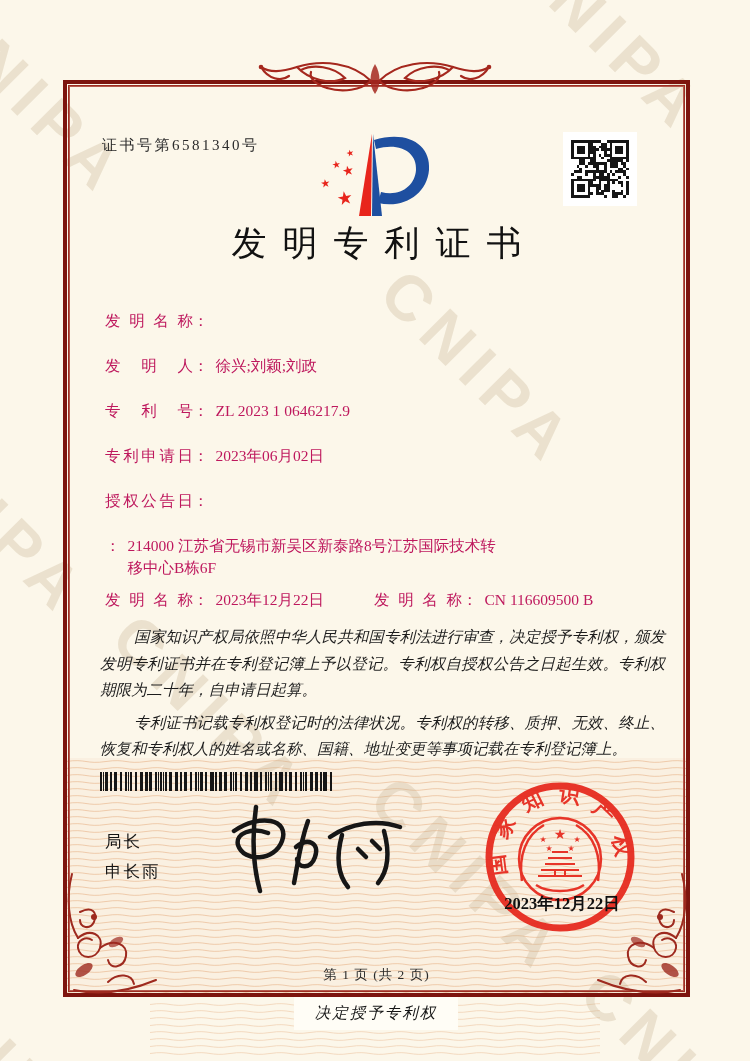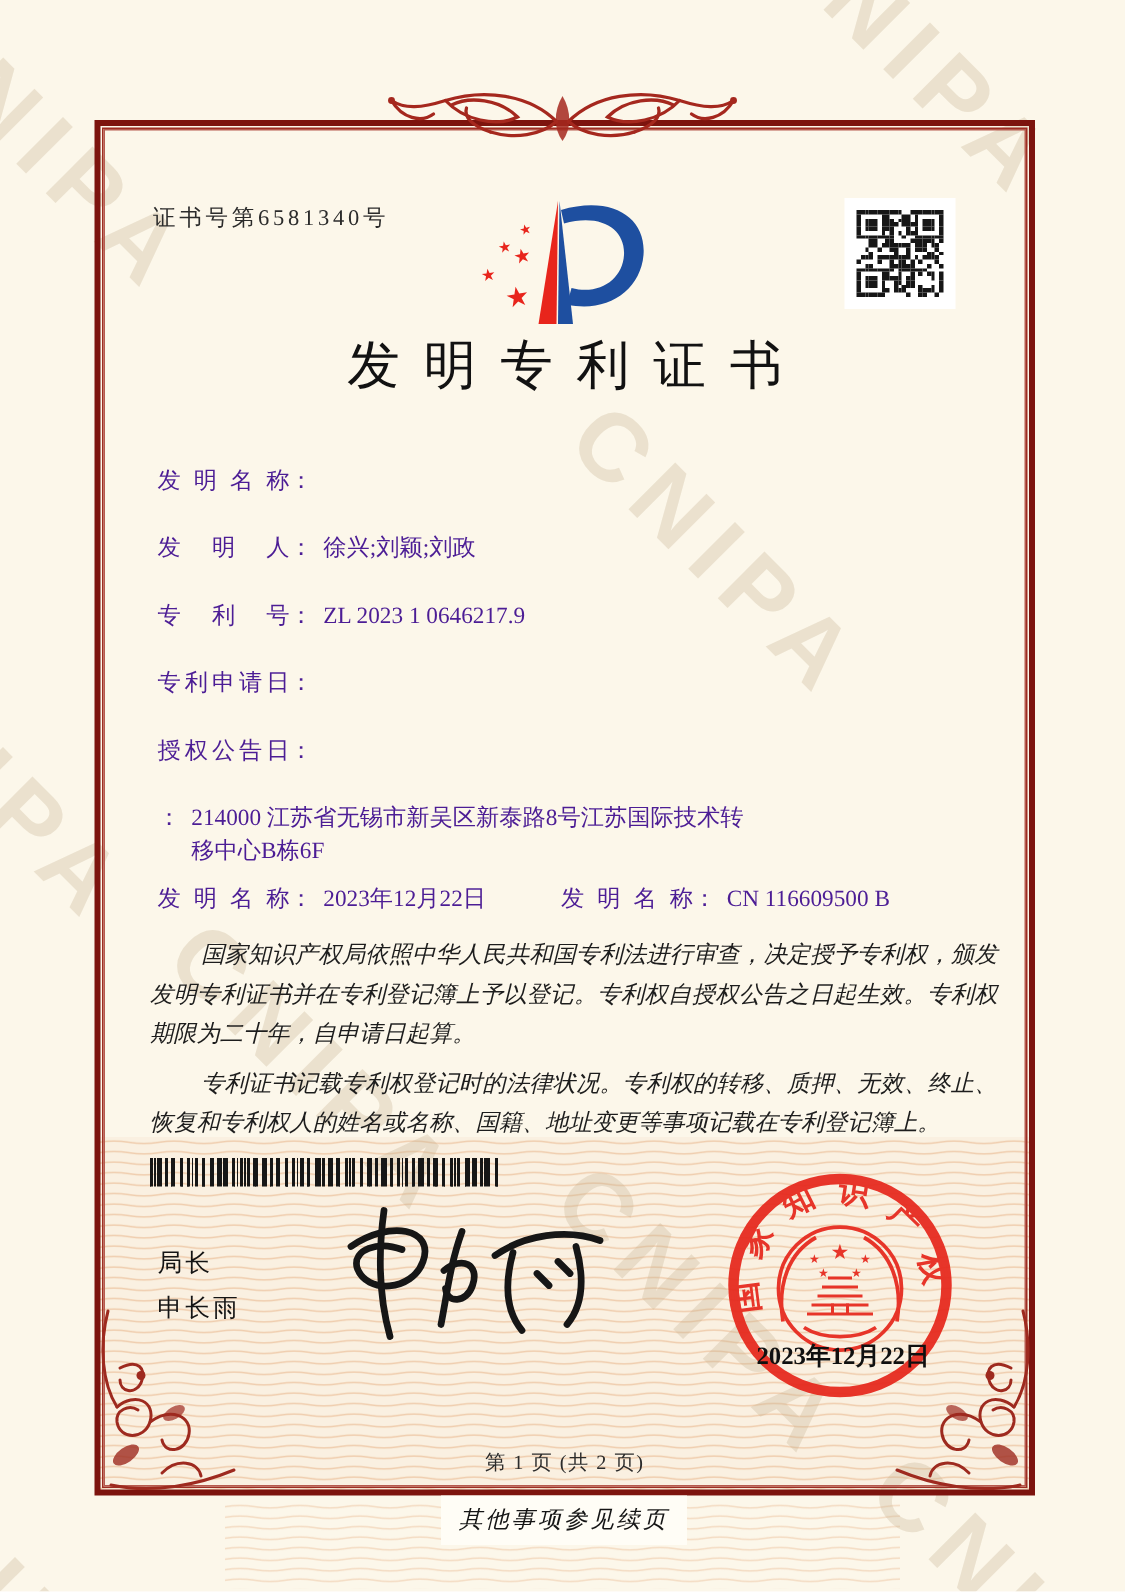--- a/index.html
+++ b/index.html
@@ -20,21 +20,21 @@
          border:4px solid #7d140e;box-sizing:border-box;pointer-events:none;}
   .frame .in1{position:absolute;inset:1px;border:1px solid #9e2d22;}
   .frame .in2{position:absolute;inset:2px;border:1px solid #b65a4e;}
 
   .layer{position:absolute;z-index:3;}
 
   .certno{left:102px;top:136px;font-size:15px;letter-spacing:2.5px;color:#2b2b2b;}
   .title{left:63px;top:220px;width:627px;text-align:center;font-size:35px;font-weight:500;
          letter-spacing:16px;text-indent:16px;color:#121212;}
 
-  .fields{left:105px;top:310px;width:566px;font-size:15.5px;color:#4c1d95;}
+  .fields{left:105px;top:310px;width:566px;font-size:15.5px;color:#be185d;}
   .frow{display:flex;margin-bottom:23.5px;line-height:21.5px;}
   .flabel{display:inline-block;width:88px;text-align:justify;text-align-last:justify;}
   .colon{margin-right:7px;}
   .fvalue{flex:1;white-space:pre-line;}
   .frow.addr{margin-bottom:11px;}
   .pair2{margin-left:50px;display:flex;}
 
   .paras{left:100px;top:624px;width:565px;font-size:15.5px;line-height:26.5px;
          text-align:justify;font-style:italic;color:#1d1d1d;}
   .paras p{margin:0 0 6px 0;text-indent:2.2em;}
@@ -437,20 +437,21 @@
       <span class="fvalue">徐兴;刘颖;刘政</span>
     </div>
     <div class="frow">
       <span class="flabel">专利号</span>
         <span class="colon">：</span>
       <span class="fvalue">ZL 2023 1 0646217.9</span>
     </div>
     <div class="frow">
       <span class="flabel">专利申请日</span>
         <span class="colon">：</span>
+      <span class="fvalue">2023年06月02日</span>
     </div>
     <div class="frow">
       <span class="flabel">授权公告日</span>
         <span class="colon">：</span>
     </div>
     <div class="frow addr">
         <span class="colon">：</span>
       <span class="fvalue">214000 江苏省无锡市新吴区新泰路8号江苏国际技术转
 移中心B栋6F</span>
     </div>
@@ -512,15 +513,15 @@
         <path id="sealArc" d="M25.4,97.2 A56,56 0 1 1 130.6,97.2" fill="none"></path>
       </defs>
       <text font-size="21" font-weight="bold" fill="#e6271c" font-family="'Liberation Serif',serif">
         <textPath href="#sealArc" startOffset="2" textLength="228" lengthAdjust="spacing">国家知识产权局</textPath>
       </text>
     </g>
   </svg>
   <div class="abs sealdate">2023年12月22日</div>
 
   <div class="layer pageinfo">第 1 页 (共 2 页)</div>
-  <div class="abs note">其他事项参见续页</div>
+  <div class="abs note">决定授予专利权</div>
 
 </div>
 
 </body></html>

